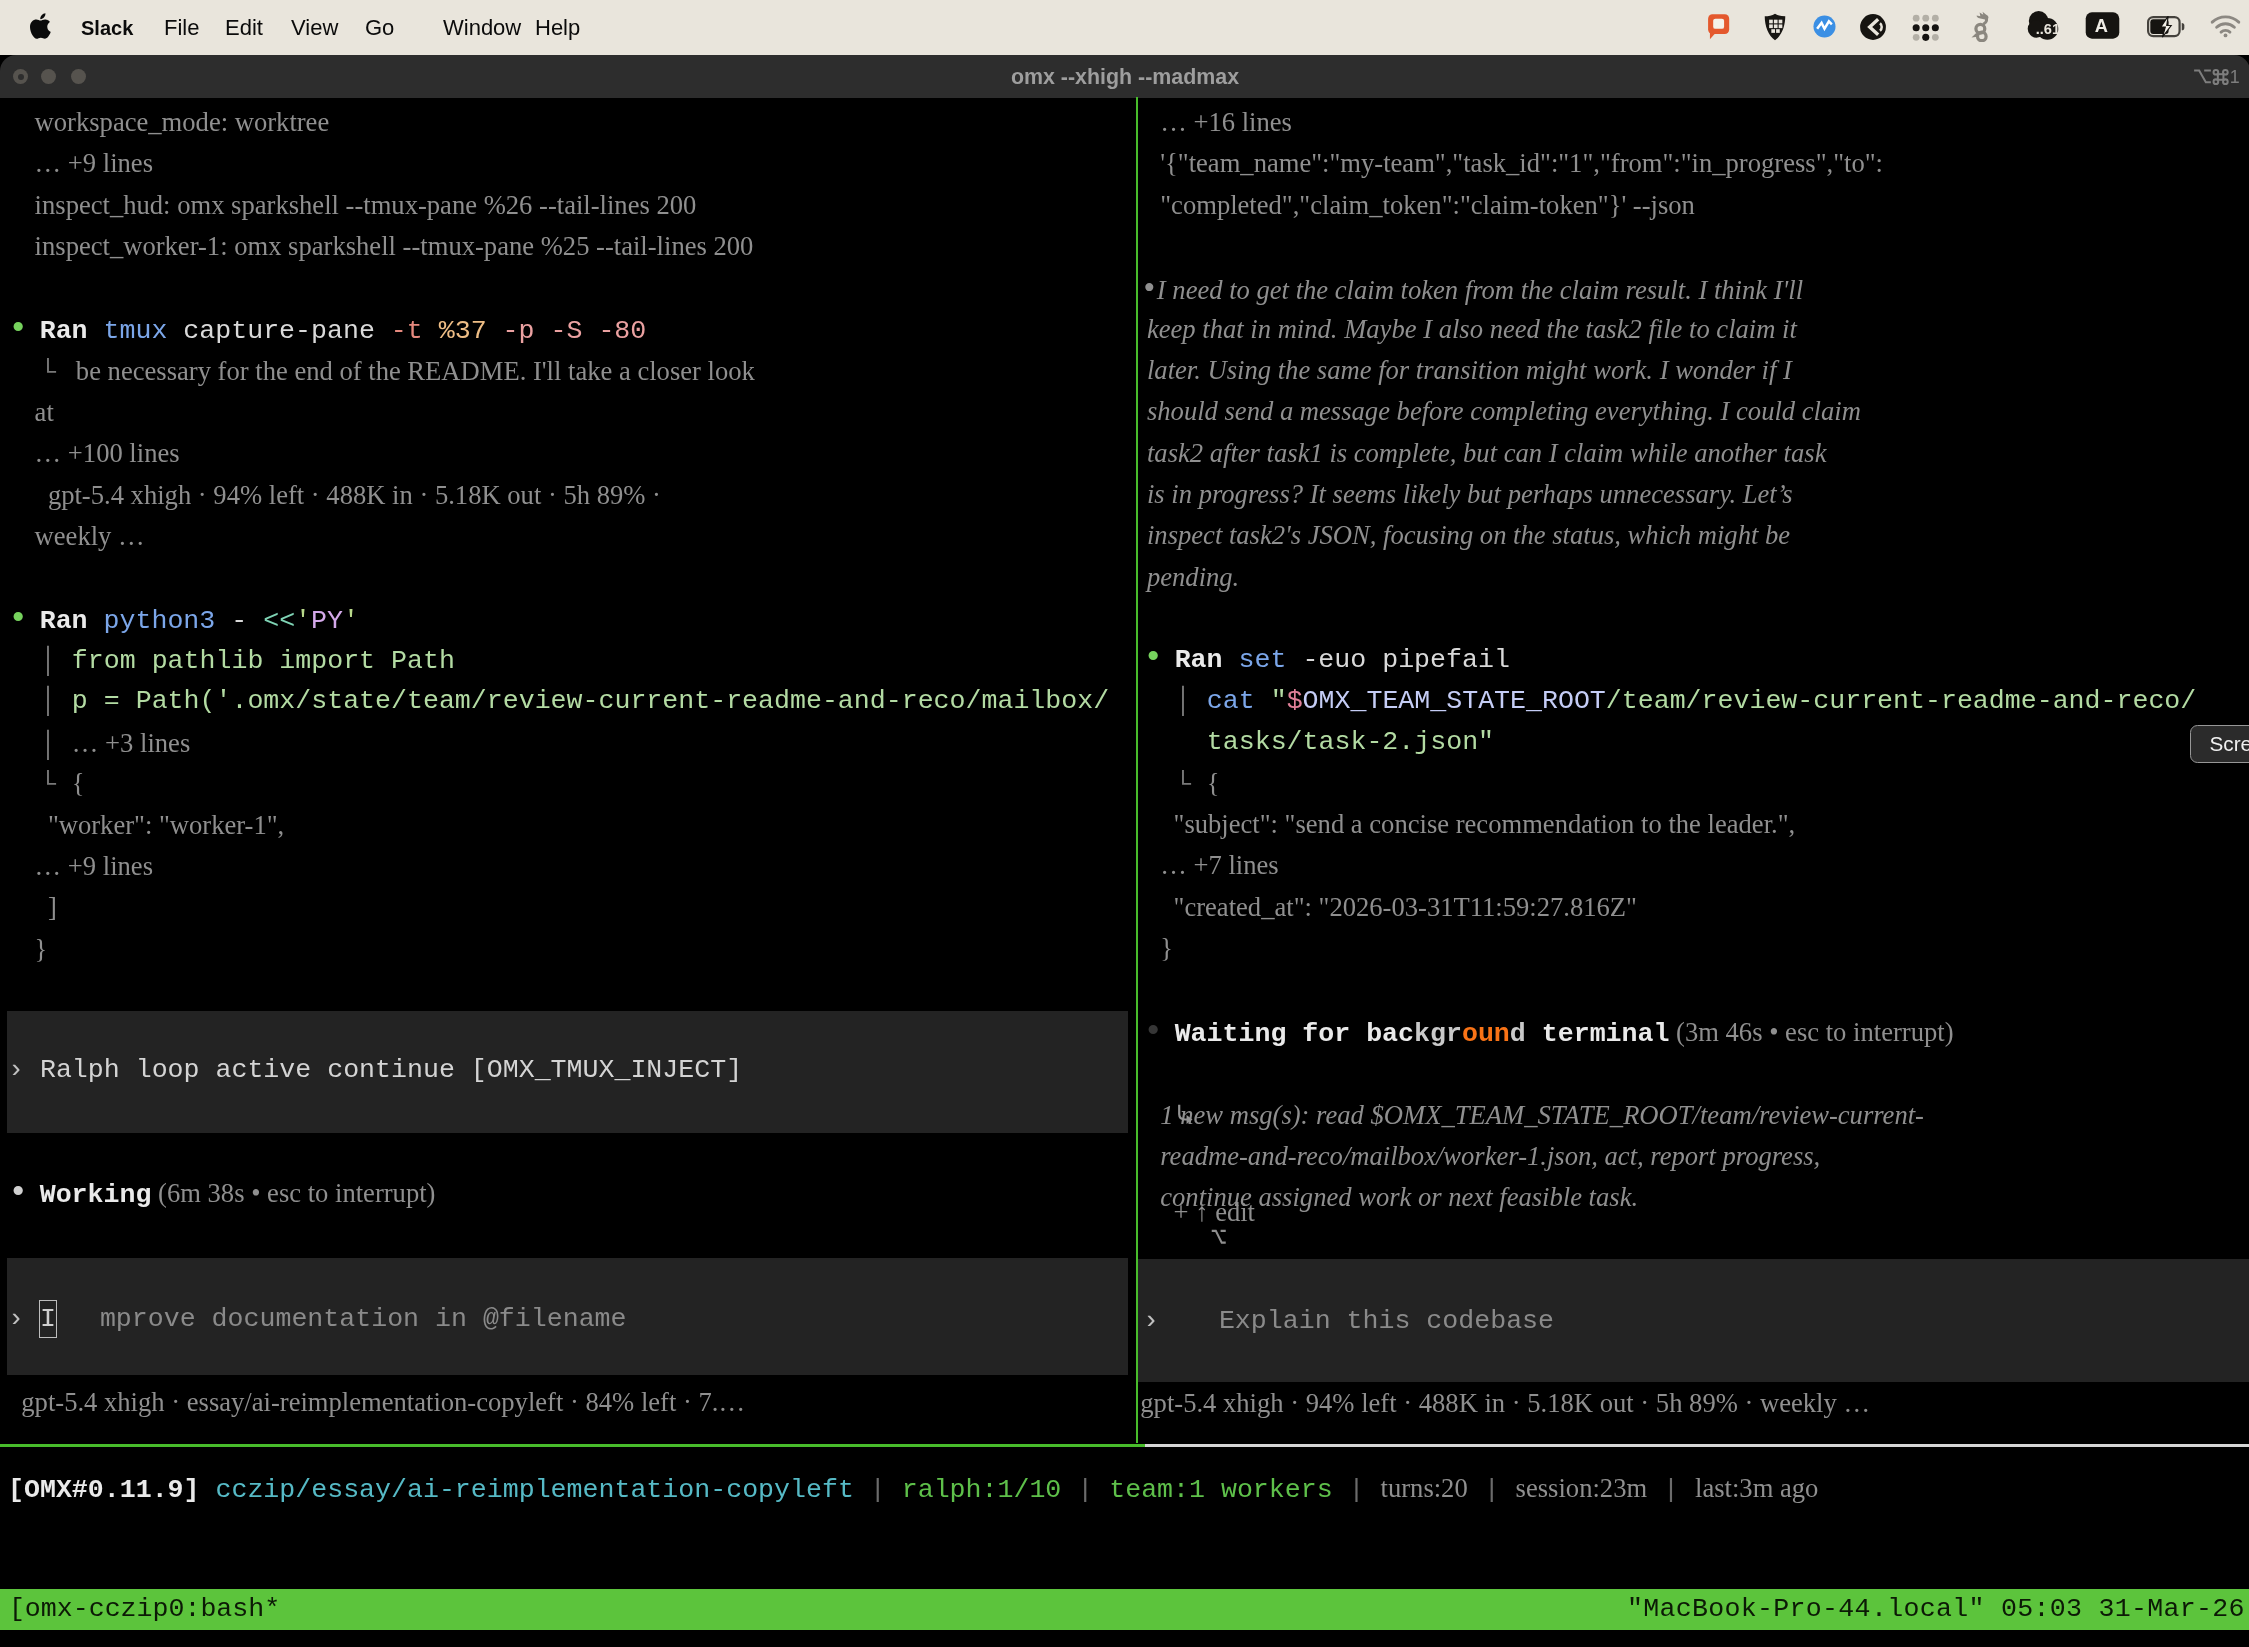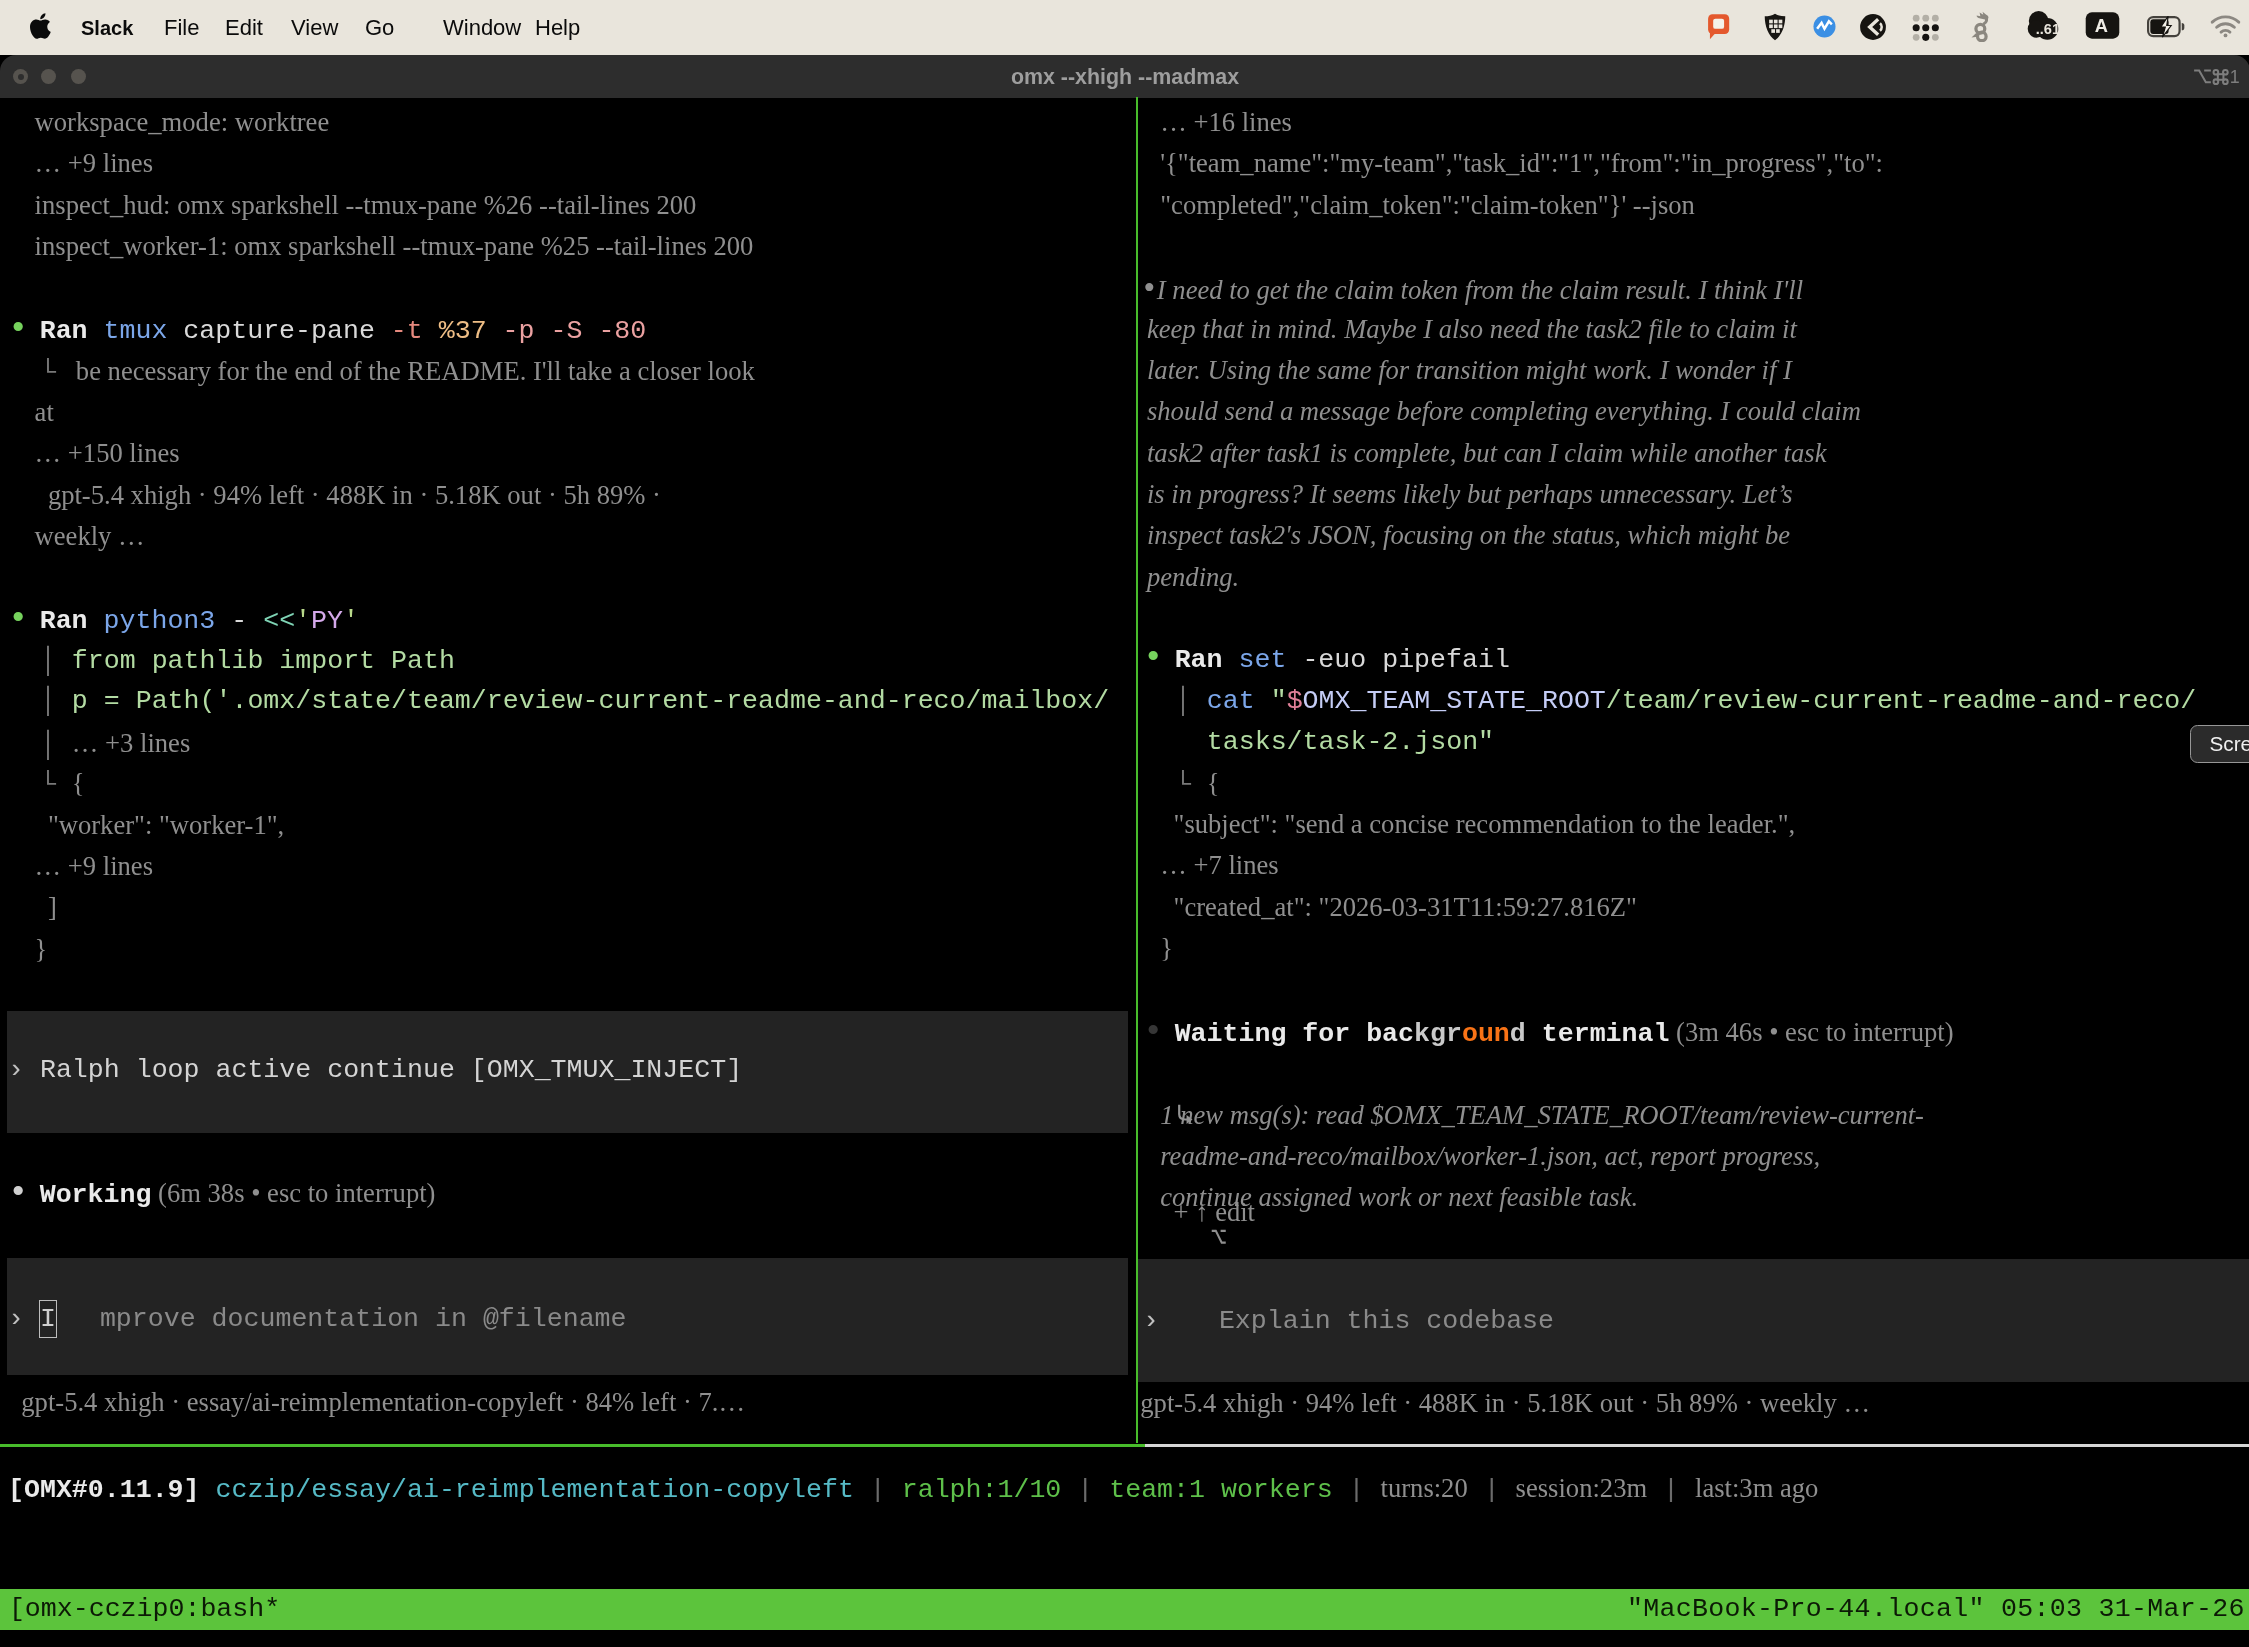--- a/index.html
+++ b/index.html
@@ -57,21 +57,21 @@
 <div style="position:absolute; left:0px; top:1444px; width:1145px; height:3px; background:#48bc2b;"></div>
 <div style="position:absolute; left:1145px; top:1444px; width:1105px; height:3px; background:#d6d6d6;"></div>
 
 <div class="ln " style="left:8px;top:102px"><span class="g">    workspace_mode: worktree</span></div>
 <div class="ln " style="left:8px;top:143px"><span class="g">    … +9 lines</span></div>
 <div class="ln " style="left:8px;top:185px"><span class="g">    inspect_hud: omx sparkshell --tmux-pane %26 --tail-lines 200</span></div>
 <div class="ln " style="left:8px;top:226px"><span class="g">    inspect_worker-1: omx sparkshell --tmux-pane %25 --tail-lines 200</span></div>
 <div class="ln " style="left:8px;top:309px"><span class="gn bg">•</span> <span class="w">Ran</span> <span class="bl">tmux</span> <span class="l">capture-pane</span> <span class="co">-t</span> <span class="pe">%37</span> <span class="pk">-p</span> <span class="pk">-S</span> <span class="pk">-80</span></div>
 <div class="ln " style="left:8px;top:351px"><span class="dim">  └</span><span class="g">   be necessary for the end of the README. I'll take a closer look</span></div>
 <div class="ln " style="left:8px;top:392px"><span class="g">    at</span></div>
-<div class="ln " style="left:8px;top:433px"><span class="g">    … +150 lines</span></div>
+<div class="ln " style="left:8px;top:433px"><span class="g">    … +100 lines</span></div>
 <div class="ln " style="left:8px;top:475px"><span class="g">      gpt-5.4 xhigh · 94% left · 488K in · 5.18K out · 5h 89% ·</span></div>
 <div class="ln " style="left:8px;top:516px"><span class="g">    weekly …</span></div>
 <div class="ln " style="left:8px;top:599px"><span class="gn bg">•</span> <span class="w">Ran</span> <span class="bl">python3</span> <span class="l">-</span> <span class="tv">&lt;&lt;</span><span class="qy">'</span><span class="pu">PY</span><span class="qy">'</span></div>
 <div class="ln " style="left:8px;top:641px"><span class="dim">  │ </span><span class="pg">from pathlib import Path</span></div>
 <div class="ln " style="left:8px;top:681px"><span class="dim">  │ </span><span class="pg">p = Path('.omx/state/team/review-current-readme-and-reco/mailbox/</span></div>
 <div class="ln " style="left:8px;top:723px"><span class="dim">  │ </span><span class="g">… +3 lines</span></div>
 <div class="ln " style="left:8px;top:763px"><span class="dim">  └ </span><span class="g">{</span></div>
 <div class="ln " style="left:8px;top:805px"><span class="g">      "worker": "worker-1",</span></div>
 <div class="ln " style="left:8px;top:846px"><span class="g">    … +9 lines</span></div>
 <div class="ln " style="left:8px;top:887px"><span class="g">      ]</span></div>

